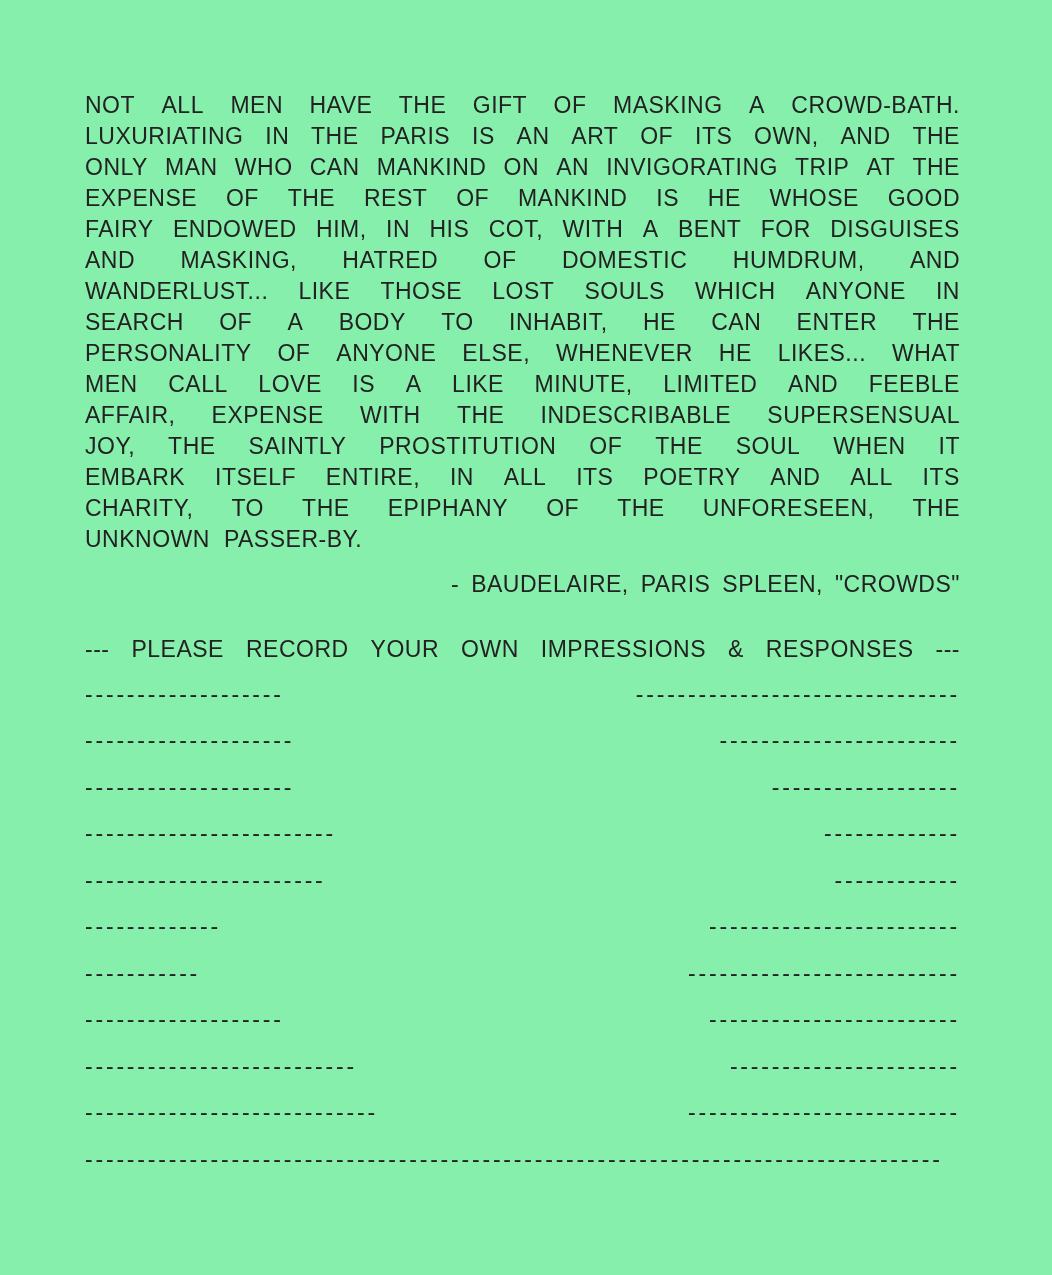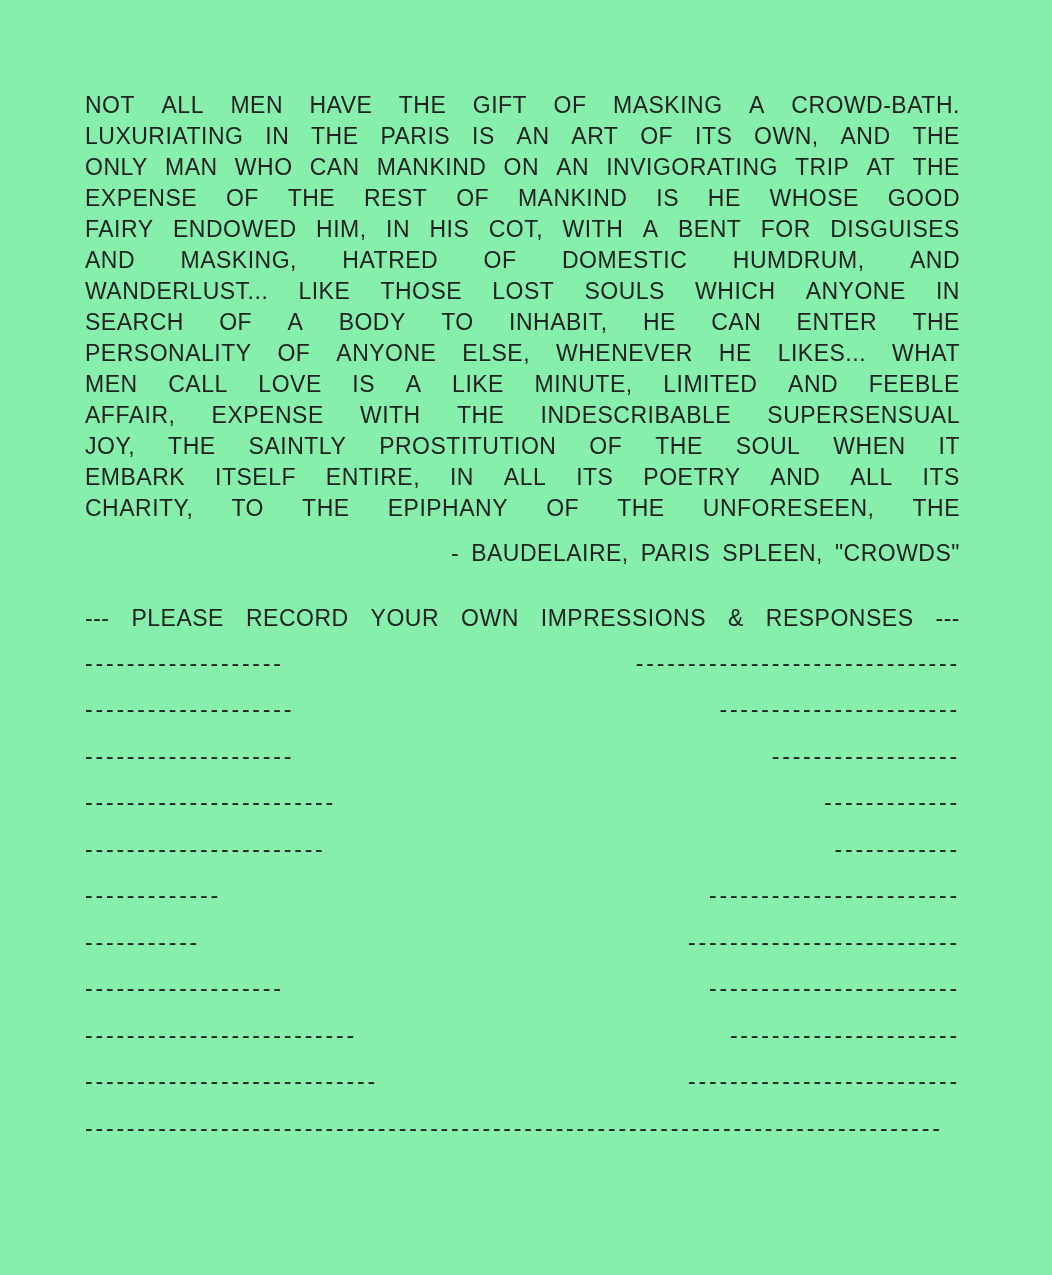--- a/index.html
+++ b/index.html
@@ -231,20 +231,24 @@
       <div class="line">
         <span>CHARITY,</span>
         <span>TO</span>
         <span>THE</span>
         <span>EPIPHANY</span>
         <span>OF</span>
         <span>THE</span>
         <span>UNFORESEEN,</span>
         <span>THE</span>
       </div>
+      <div class="line last">
+        <span>UNKNOWN</span>
+        <span>PASSER-BY.</span>
+      </div>
     </section>
 
   <div class="attribution">- BAUDELAIRE, PARIS SPLEEN, "CROWDS"</div>
 
   <div class="prompt-line" id="prompt-line">
       <span>---</span>
       <span>PLEASE</span>
       <span>RECORD</span>
       <span>YOUR</span>
       <span>OWN</span>

